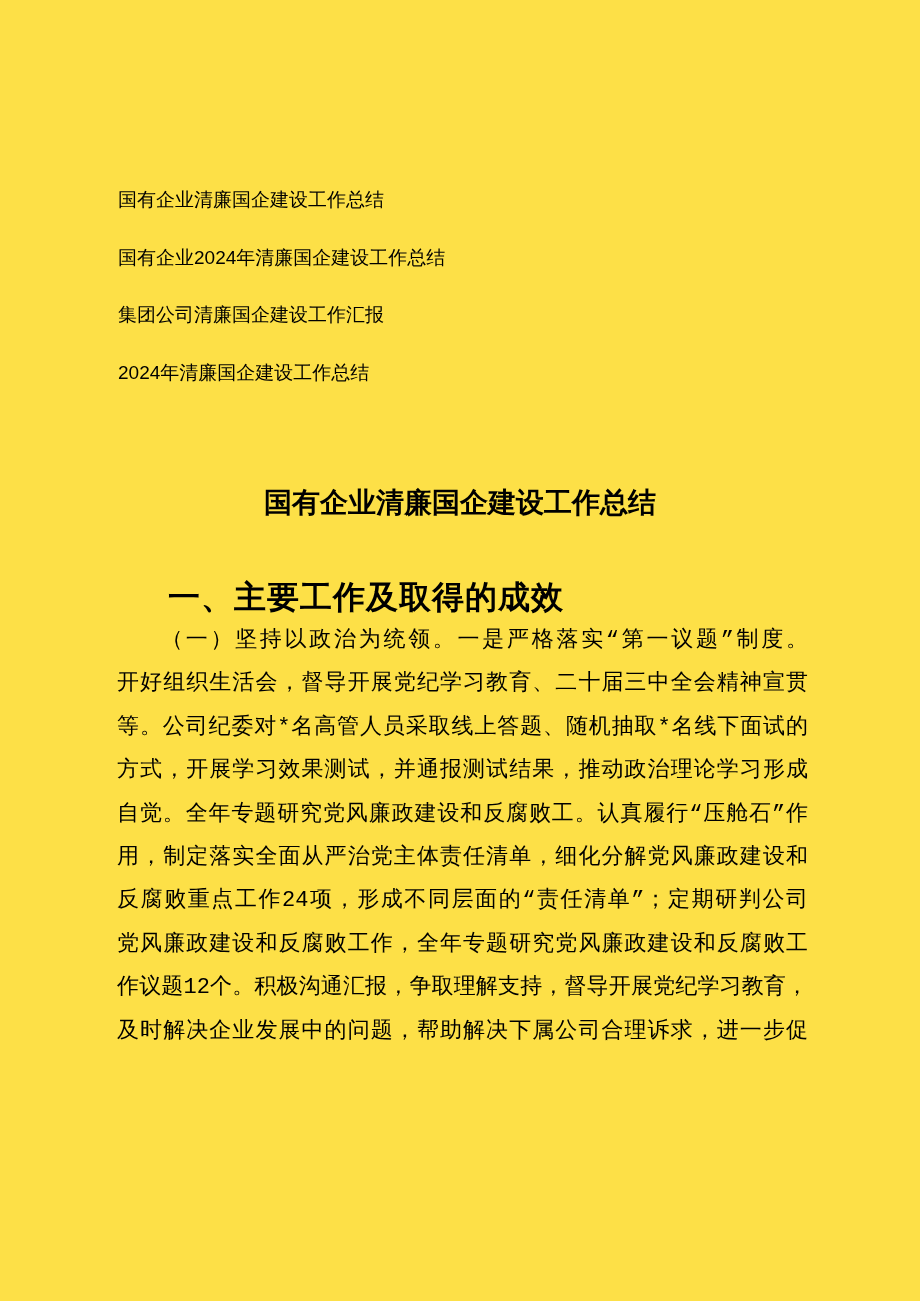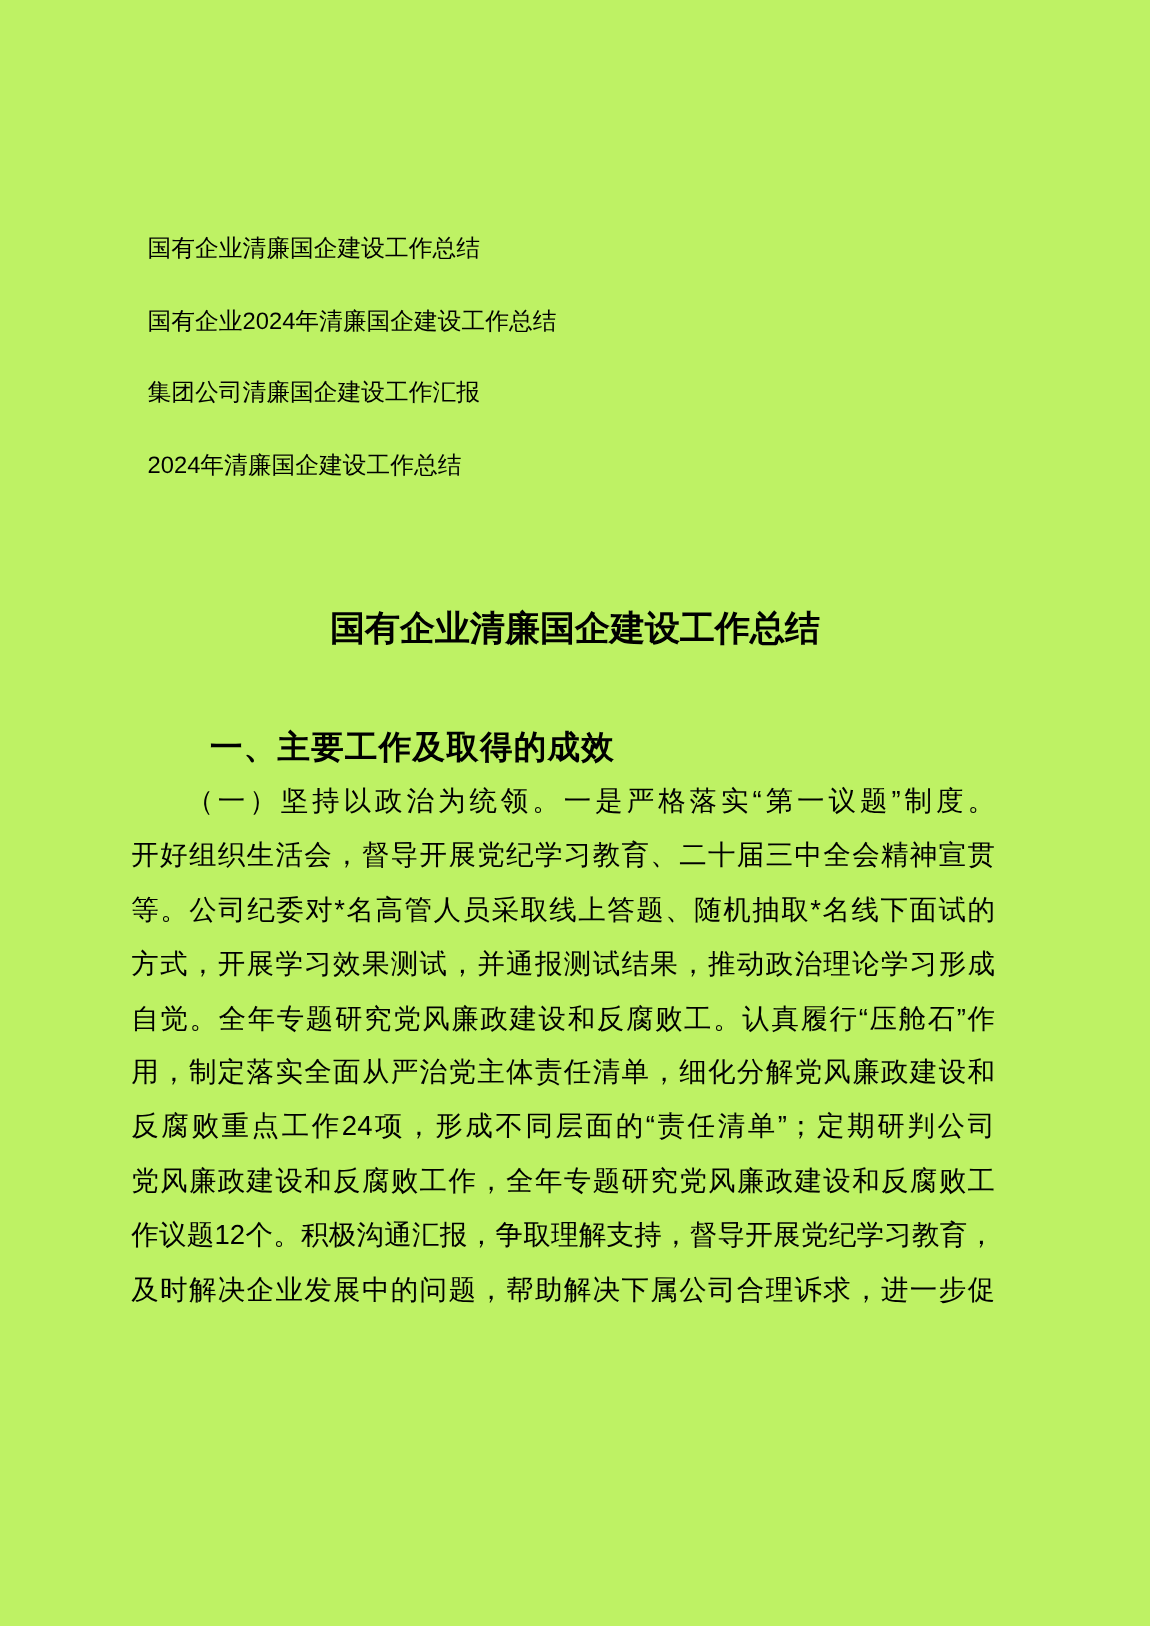--- a/index.html
+++ b/index.html
@@ -9,21 +9,21 @@
   body {
     width: 920px;
     height: 1301px;
     background: #ffffff;
     font-family: "Liberation Serif", "DejaVu Serif", serif;
   }
   .page {
     position: relative;
     width: 920px;
     height: 1301px;
-    background: #bef264;
+    background: #fde047;
     color: #000000;
     overflow: hidden;
   }
   
   .title-list {
     position: absolute;
     top: 171px;
     left: 118px;
     right: 100px;
     font-family: "Liberation Sans", "DejaVu Sans", sans-serif;
@@ -51,34 +51,34 @@
     color: #000000;
     letter-spacing: 0;
   }
   
   .section-heading {
     position: absolute;
     top: 582px;
     left: 168px;
     margin: 0;
     font-family: "Liberation Sans", "DejaVu Sans", sans-serif;
-    font-size: 26px;
+    font-size: 32px;
     line-height: 30px;
     font-weight: 700;
     color: #000000;
     white-space: nowrap;
     letter-spacing: 1px;
   }
   
   .body-text {
     position: absolute;
     top: 619px;
-    left: 105px;
+    left: 117px;
     width: 691px;
-    font-family: Liberation Sans, sans-serif;
+    font-family: Liberation Mono, monospace;
     font-size: 22px;
     color: #000000;
   }
   .body-line {
     height: 43.4px;
     line-height: 43.4px;
     text-align: justify;
     text-align-last: justify;
     text-justify: inter-character;
     overflow: hidden;

